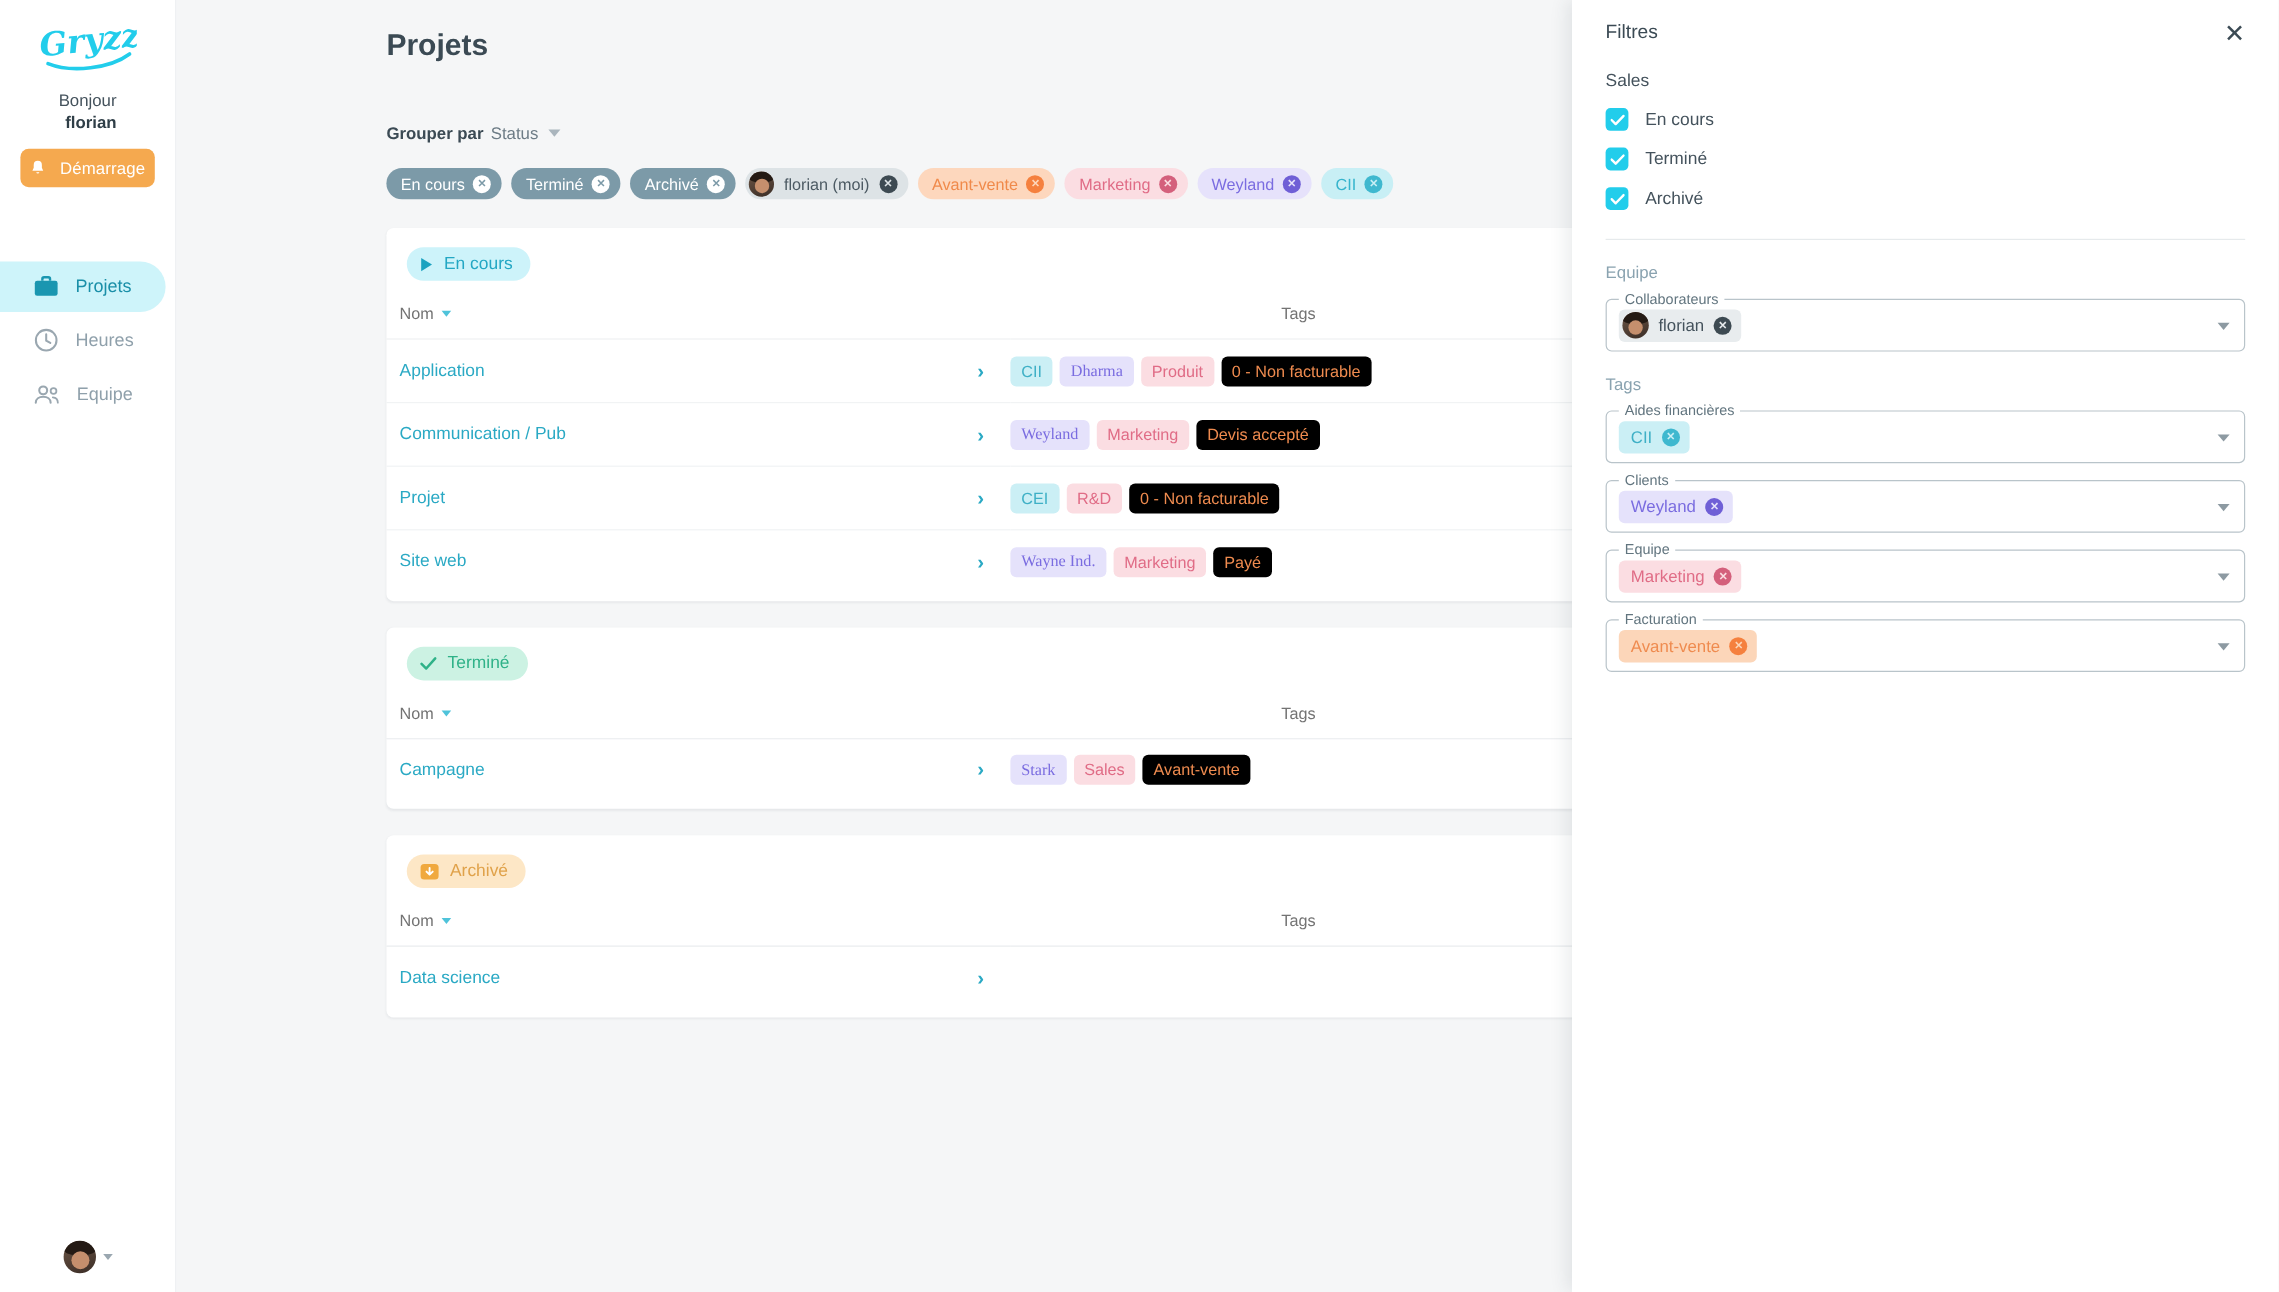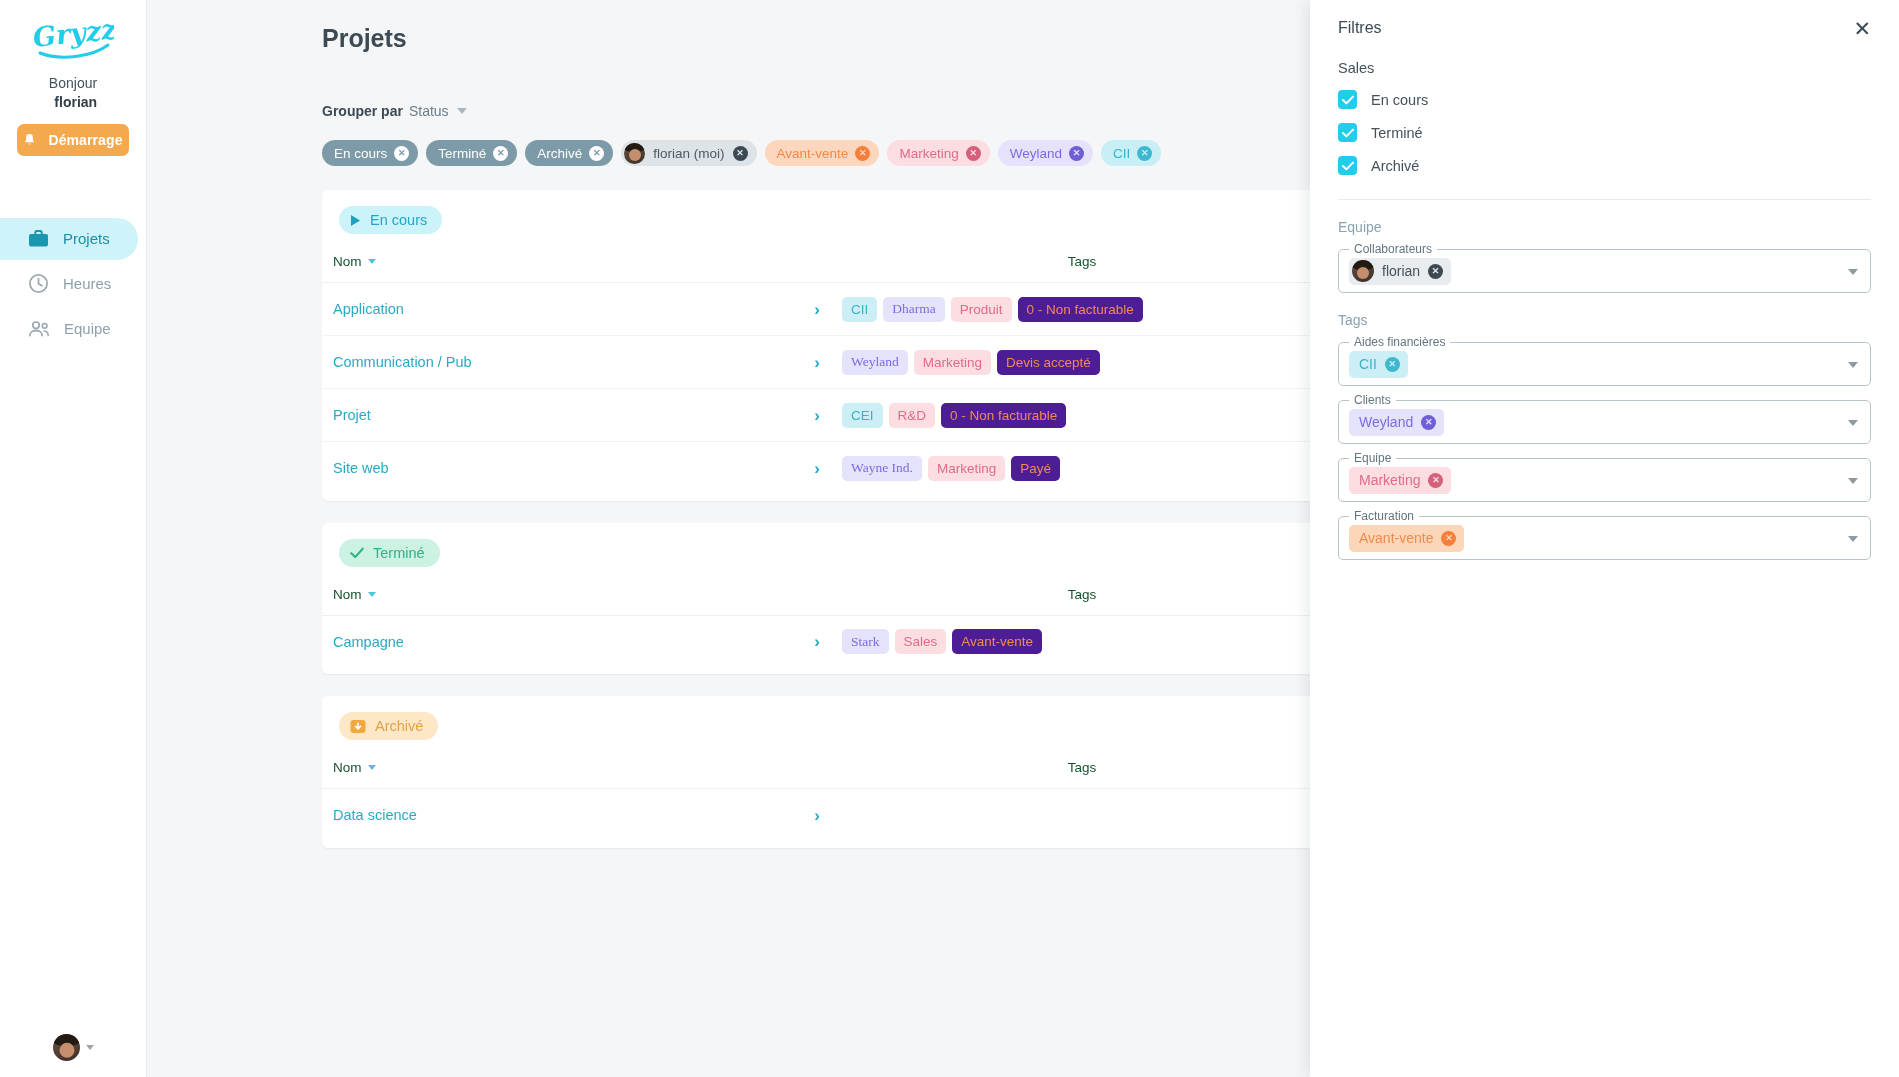--- a/index.html
+++ b/index.html
@@ -17,21 +17,21 @@
     border-right:1px solid #eceef0;
     display:flex; flex-direction:column; align-items:center;
     flex:0 0 147px; position:relative;
   }
   .logo { margin-top:14px; height:52px; display:flex; align-items:center; justify-content:center; }
   .logo svg { display:block; }
   .greet { margin-top:8px; font-size:14px; color:#44525c; text-align:right; line-height:1.35; }
   .greet .uname { font-weight:bold; color:#2f3e47; display:block; }
   .start-btn {
     margin-top:12px; width:112px; height:32px; border-radius:7px;
-    background:#f5a94f; color:#fff; font-size:14px; font-weight:bold;
+    background:#f5a94f; color:#fff; font-size:14px; font-weight:normal;
     display:flex; align-items:center; justify-content:center; gap:12px;
     border:none; cursor:pointer; letter-spacing:0.1px;
   }
   .start-btn svg { flex:0 0 auto; }
   .nav { margin-top:62px; width:100%; display:flex; flex-direction:column; gap:3px; }
   .nav-item {
     display:flex; align-items:center; gap:14px;
     height:42px; margin-right:8px; padding-left:28px;
     border-radius:0 21px 21px 0; cursor:pointer;
     font-size:15px; color:#8fa0ab;
@@ -115,21 +115,21 @@
     display:inline-flex; align-items:center; gap:9px; height:28px;
     border-radius:14px; padding:0 15px 0 11px; font-size:14.5px; font-weight:500;
   }
   .group-pill.encours { background:#cdf3fa; color:#23a7c4; }
   .group-pill.termine { background:#ccf2e3; color:#2fb288; }
   .group-pill.archive { background:#fde7c6; color:#e0a24a; }
   .pill-ico { display:flex; align-items:center; }
 
   table.ptable { width:100%; border-collapse:collapse; margin-top:20px; table-layout:fixed; }
   table.ptable th {
-    font-size:13.5px; font-weight:500; color:#14532d; padding:0 0 13px 0;
+    font-size:13.5px; font-weight:500; color:#737373; padding:0 0 13px 0;
     border-bottom:1px solid #eef0f2; text-align:left; white-space:nowrap;
   }
   .th-in { display:flex; align-items:center; gap:6px; }
   .th-in.center { justify-content:center; }
   .th-in.right { justify-content:flex-end; }
   .th-caret { width:0;height:0;border-left:4px solid transparent;border-right:4px solid transparent;
     border-top:5px solid #4fc3da; }
   .th-caret.grey { border-top-color:#5b6a74; }
   table.ptable td { padding:0; border-bottom:1px solid #f1f3f4; height:53px; vertical-align:middle; }
   table.ptable tr:last-child td { border-bottom:none; }
@@ -138,21 +138,21 @@
   .pname { font-size:14.5px; color:#2aa9c4; cursor:pointer; }
   .chev { color:#2aa9c4; font-size:17px; line-height:1; font-weight:600; cursor:pointer; }
   .cell-tags { display:flex; align-items:center; gap:6px; }
   .tag {
     height:25px; border-radius:5px; display:flex; align-items:center; padding:0 9px;
     font-size:13.5px; white-space:nowrap;
   }
   .tag.t-cyan   { background:#cbeff5; color:#3fb0c6; }
   .tag.t-purple { background:#e5e2fb; color:#7a6ce0;font-family:Liberation Serif, serif; }
   .tag.t-pink   { background:#fbdde2; color:#e06c86; }
-  .tag.t-orange { background:#4c1d95; color:#ef8b4f; }
+  .tag.t-orange { background:#000000; color:#ef8b4f; }
   .num { font-size:14.5px; color:#44525c; text-align:right; padding-right:6px; white-space:nowrap; }
   .num.teal { color:#2aa9c4; }
   .tp { font-size:14.5px; text-align:right; padding-right:6px; white-space:nowrap; color:#44525c; }
   .tp .bud { color:#9bb2bd; }
   .tp.teal { color:#2aa9c4; }
   .tp.teal .bud { color:#7fcedd; }
 
   
   .filters {
     position:absolute; right:0; top:0; width:589px; height:1077px;

